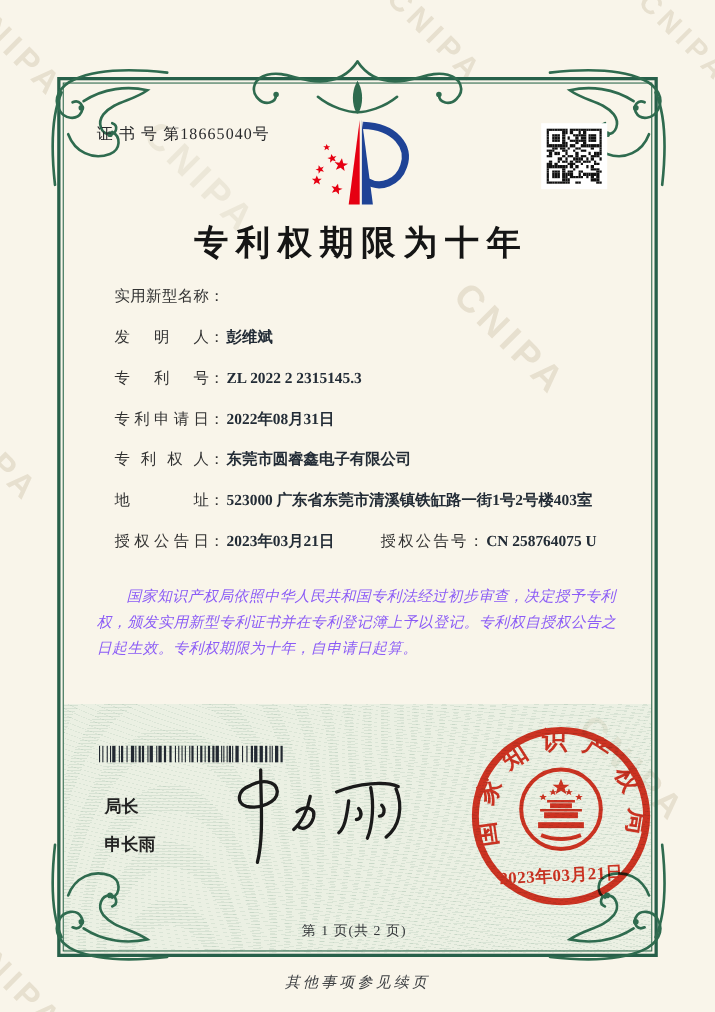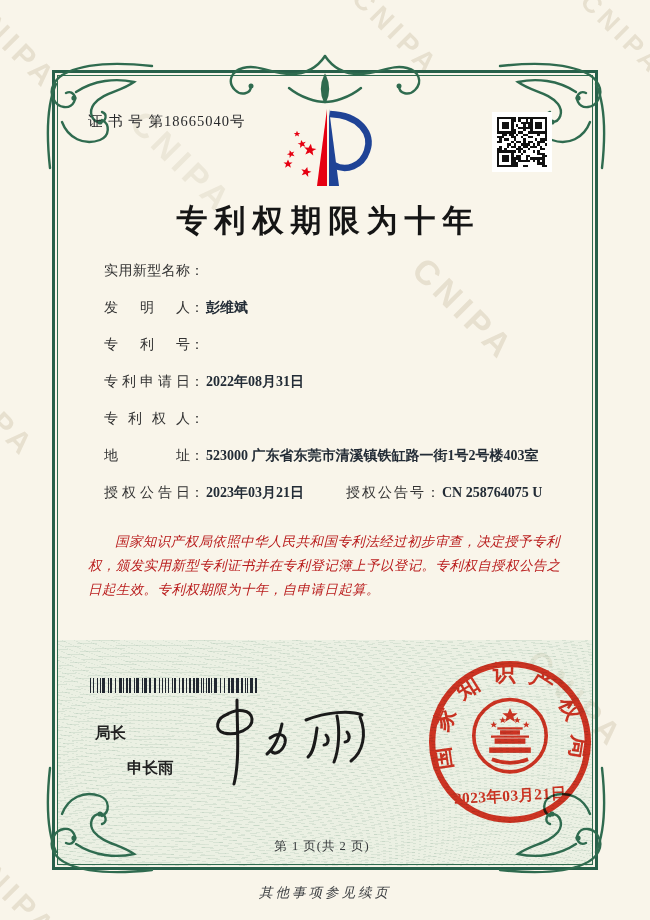--- a/index.html
+++ b/index.html
@@ -46,30 +46,30 @@
   .f-row{display:flex;align-items:baseline;line-height:22px;margin-bottom:15px;white-space:nowrap;}
   .f-row.gap{margin-top:6px;}
   .f-label{display:inline-block;width:86px;color:#333;text-align:justify;text-align-last:justify;
     text-justify:inter-character;}
   .f-colon{display:inline-block;width:16px;color:#333;}
   .f-value{font-weight:bold;color:#232c36;}
   .grant-col2{margin-left:42px;display:flex;align-items:baseline;}
   .grant-col2 .f-label{width:auto;text-align-last:auto;letter-spacing:2px;}
 
   .notices{position:absolute;left:88px;top:530px;width:476px;z-index:3;
-    font-size:13.5px;line-height:1.78;color:#b91c1c;font-style:italic;letter-spacing:.4px;}
+    font-size:13.5px;line-height:1.78;color:#8b5cf6;font-style:italic;letter-spacing:.4px;}
   .notices p{margin:0 0 10px 0;text-indent:2em;}
 
   #barcode{position:absolute;left:90px;top:678px;width:170px;height:15px;display:flex;z-index:3;}
   #barcode span{display:inline-block;height:100%;background:#222831;}
 
   .signer{position:absolute;left:95px;top:723px;z-index:3;
     font-family:"Liberation Sans","DejaVu Sans",sans-serif;font-weight:600;
     font-size:15.5px;color:#222;}
-  .signer .name{margin-top:14px;margin-left:32px;}
+  .signer .name{margin-top:14px;}
   .signature{position:absolute;left:190px;top:690px;z-index:3;}
 
   .seal{position:absolute;left:424px;top:656px;z-index:4;mix-blend-mode:multiply;opacity:.95;}
 
   .page-num{position:absolute;left:52px;width:540px;top:838px;text-align:center;z-index:3;
     font-size:12.5px;color:#34373a;letter-spacing:1px;}
   .bottom-note{position:absolute;left:0;right:0;top:884px;text-align:center;z-index:3;
     font-size:13.5px;color:#3c3f42;font-style:italic;letter-spacing:3px;}
   svg{display:block;}
 </style>
@@ -397,29 +397,31 @@
     <span class="f-colon">：</span>
   </div>
   <div class="f-row">
     <span class="f-label">发明人</span>
     <span class="f-colon">：</span>
     <span class="f-value">彭维斌</span>
   </div>
   <div class="f-row">
     <span class="f-label">专利号</span>
     <span class="f-colon">：</span>
+    <span class="f-value">ZL 2022 2 2315145.3</span>
   </div>
   <div class="f-row">
     <span class="f-label">专利申请日</span>
     <span class="f-colon">：</span>
     <span class="f-value">2022年08月31日</span>
   </div>
   <div class="f-row gap">
     <span class="f-label">专利权人</span>
     <span class="f-colon">：</span>
+    <span class="f-value">东莞市圆睿鑫电子有限公司</span>
   </div>
   <div class="f-row">
     <span class="f-label">地址</span>
     <span class="f-colon">：</span>
     <span class="f-value">523000 广东省东莞市清溪镇铁缸路一街1号2号楼403室</span>
   </div>
   <div class="f-row">
     <span class="f-label">授权公告日</span>
     <span class="f-colon">：</span>
     <span class="f-value">2023年03月21日</span>

